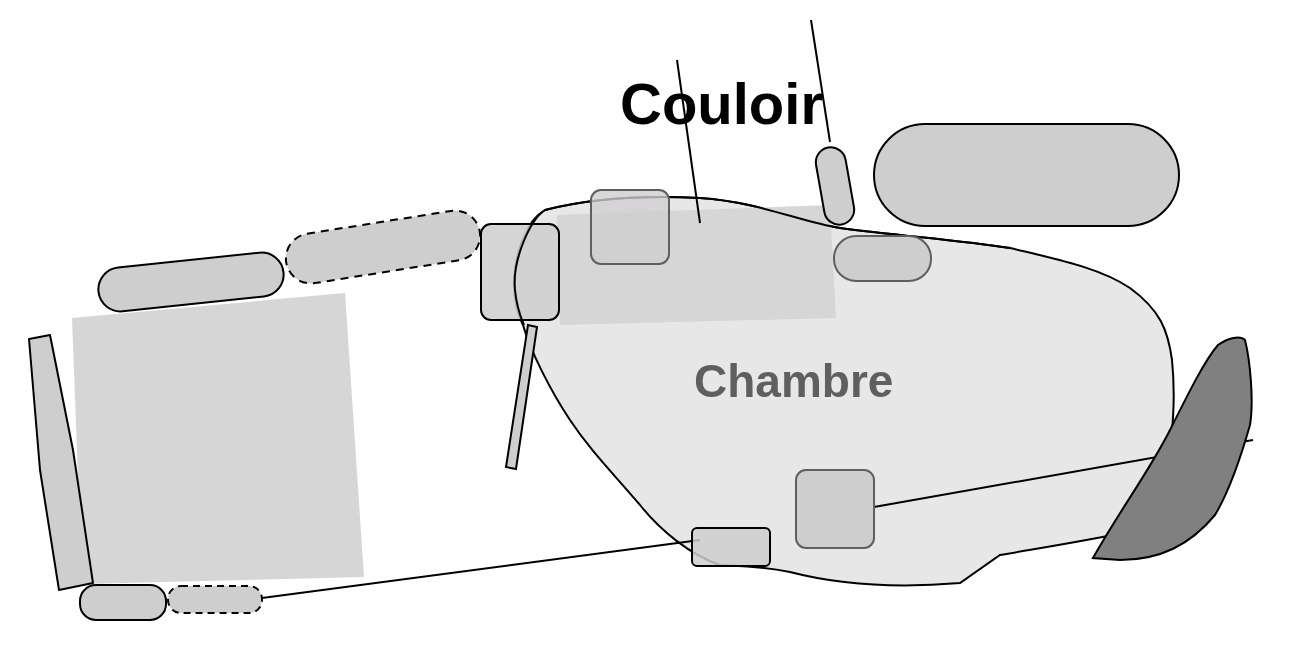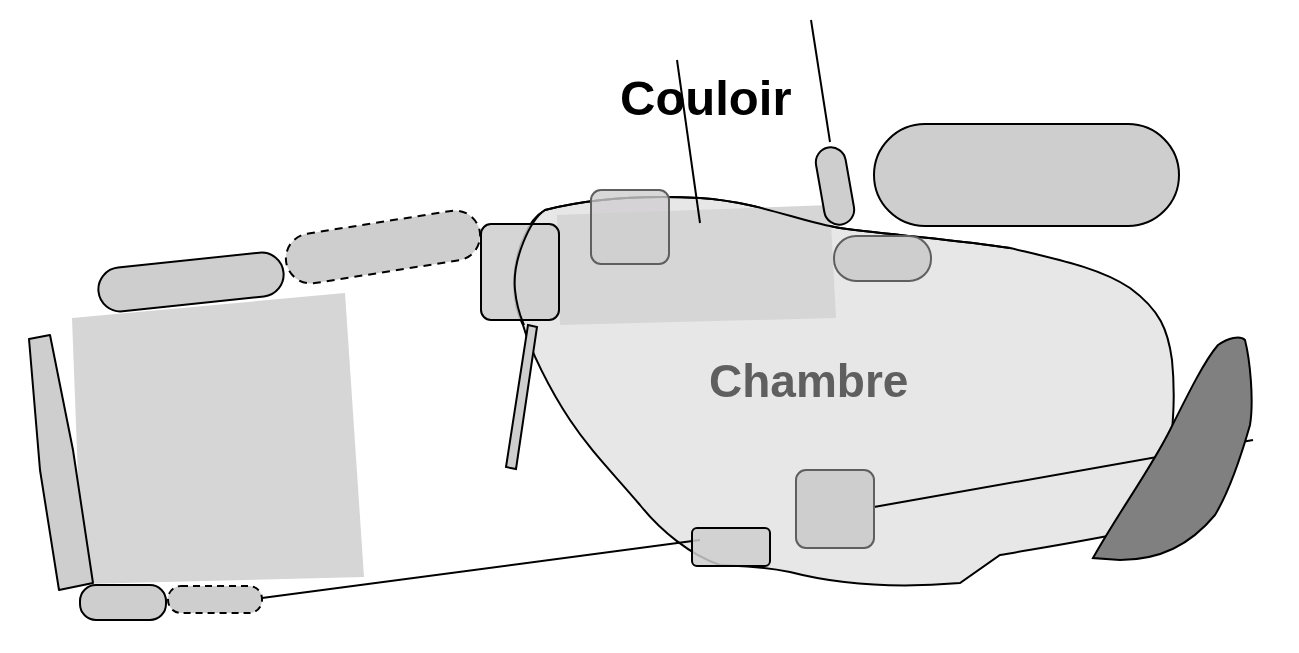--- a/index.html
+++ b/index.html
@@ -1,26 +1,26 @@
 <!DOCTYPE html>
 <html><head>
   <meta charset="utf-8">
   <style>
     html, body { margin: 0; padding: 0; background: #ffffff; }
     body { width: 1299px; height: 653px; overflow: hidden; position: relative; }
     svg { position: absolute; left: 0; top: 0; }
     .label-couloir {
       position: absolute; left: 620px; top: 70px;
       font-family: "Liberation Sans", sans-serif; font-weight: bold;
-      font-size: 49px; color: #000000; letter-spacing: 0px;
+      font-size: 58px; color: #000000; letter-spacing: 0px;
     }
     .label-chambre {
       position: absolute; left: 694px; top: 354px;
       font-family: "Liberation Sans", sans-serif; font-weight: bold;
-      font-size: 46px; color: #5f5f5f; margin-left: 15px;
+      font-size: 46px; color: #5f5f5f;
     }
   </style>
 </head>
 <body>
 
 <svg width="1299" height="653" viewBox="0 0 1299 653">
 
   <polygon points="72,318 345,293 364,577 82,584" fill="#d6d6d6"></polygon>
 
   <path d="M545,210 C600,196 660,196 700,198 C760,202 800,222 840,228 C900,236 960,240 1010,248

